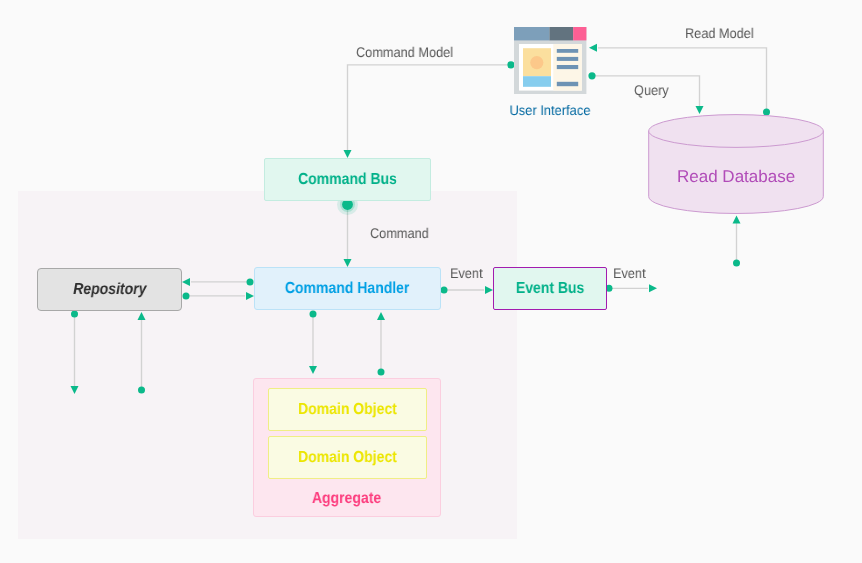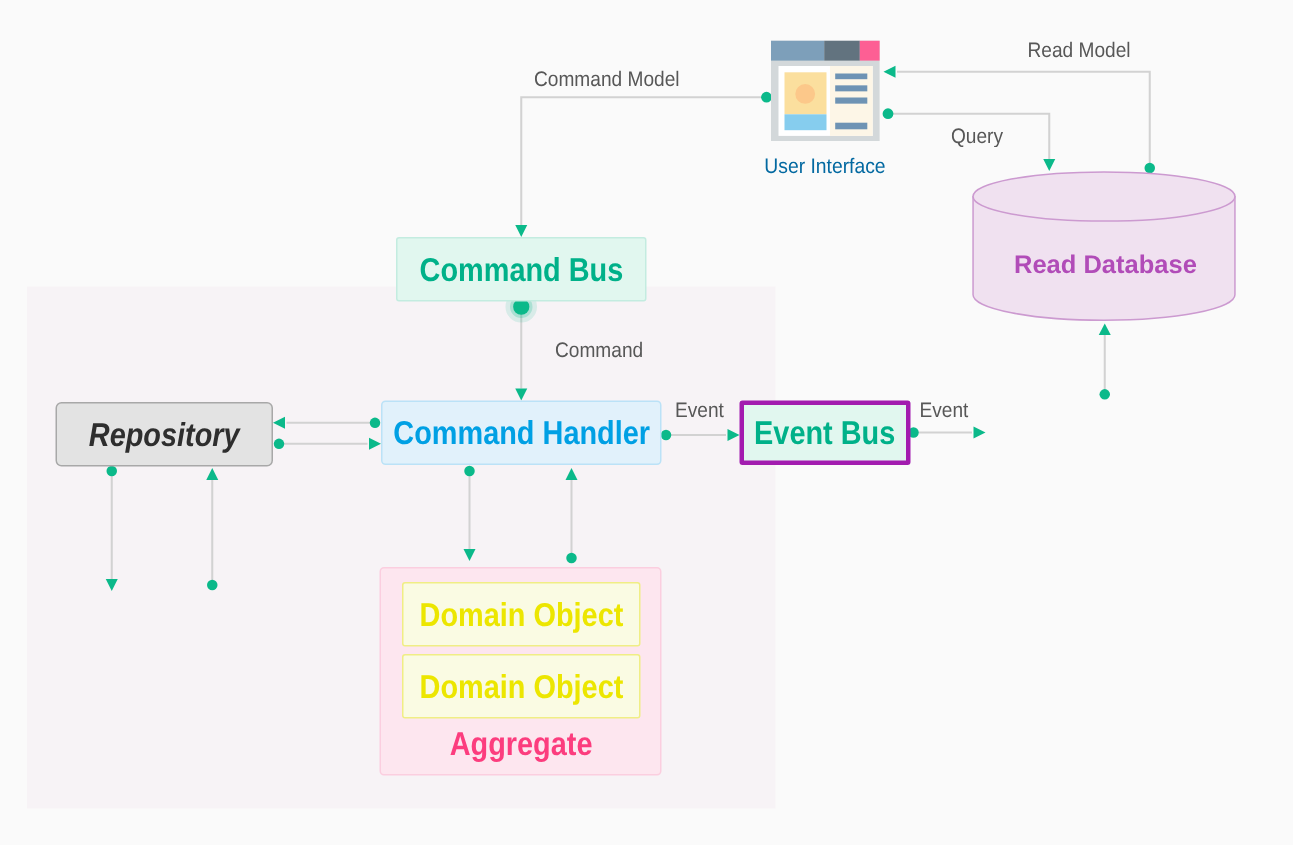--- a/index.html
+++ b/index.html
@@ -11,50 +11,50 @@
   svg.layer{position:absolute;left:0;top:0;width:862px;height:563px;pointer-events:none;}
   .edgelabel{position:absolute;white-space:nowrap;color:#575757;font-size:14px;
              display:inline-block;transform:scaleX(0.91);transform-origin:left center;
              will-change:transform;}
 
   
   #region-pink{left:18px;top:191px;width:499px;height:348px;background:#f7f3f6;}
 
   
   .node.box{display:flex;align-items:center;justify-content:center;
-            font-size:22px;font-weight:bold;white-space:nowrap;box-sizing:border-box;
+            font-size:16px;font-weight:bold;white-space:nowrap;box-sizing:border-box;
             line-height:1;padding-top:1px;}
   .node.box > span{display:inline-block;transform:scaleX(0.875);transform-origin:center;will-change:transform;}
 
   #n-command-bus{left:264px;top:158px;width:167px;height:43px;
       background:#e1f7ef;border:1px solid #c3ece0;color:#00b189;border-radius:2px;}
   #n-command-handler{left:254px;top:267px;width:187px;height:43px;
       background:#e1f1fb;border:1px solid #bbe2f7;color:#00a0e4;border-radius:3px;text-align:right;}
   #n-repository{left:37px;top:268px;width:145px;height:43px;
       background:#e3e3e3;border:1px solid #a8a8a8;color:#2e2e2e;border-radius:4px;font-style:italic;}
   #n-event-bus{left:493px;top:267px;width:114px;height:43px;
-      background:#e1f7ef;border:3px solid #a21caf;color:#00b189;border-radius:2px;}
+      background:#e1f7ef;border:1px solid #a21caf;color:#00b189;border-radius:2px;}
   #n-event-handler{left:657px;top:267px;width:159px;height:43px;
       background:#e1f1fb;border:1px solid #bbe2f7;color:#00a0e4;border-radius:4px;}
 
   #n-aggregate{left:253px;top:378px;width:188px;height:139px;
       background:#fde6ef;border:1px solid #fbcedf;color:#fc3d7e;border-radius:3px;
       align-items:flex-end;padding-bottom:9px;}
   #n-domain-1{left:268px;top:388px;width:159px;height:43px;
       background:#fafbe3;border:1px solid #f0ee85;color:#ece600;border-radius:2px;}
   #n-domain-2{left:268px;top:436px;width:159px;height:43px;
       background:#fafbe3;border:1px solid #f0ee85;color:#ece600;border-radius:2px;}
 
   
   #n-write-db{left:22.5px;top:393px;width:177px;height:100px;}
   #n-read-db{left:648px;top:113.5px;width:177px;height:100px;}
   .dblabel{position:absolute;left:0;top:0;width:177px;height:100px;
       display:flex;align-items:center;justify-content:center;
       font-size:17px;color:#b14cb8;padding-top:27px;box-sizing:border-box;
-      white-space:nowrap;font-weight:bold;}
+      white-space:nowrap;}
   .dblabel > span{display:inline-block;transform:scale(1);will-change:transform;}
 
   
   #ui-icon{left:513.6px;top:26.7px;}
   #ui-icon-label{left:505px;top:103px;width:90px;text-align:center;
       font-size:14px;color:#0369a1;line-height:1;}
   #ui-icon-label > span{display:inline-block;transform:scaleX(0.92);will-change:transform;}
 
   
   #lbl-command-model{left:356px;top:44px;}

